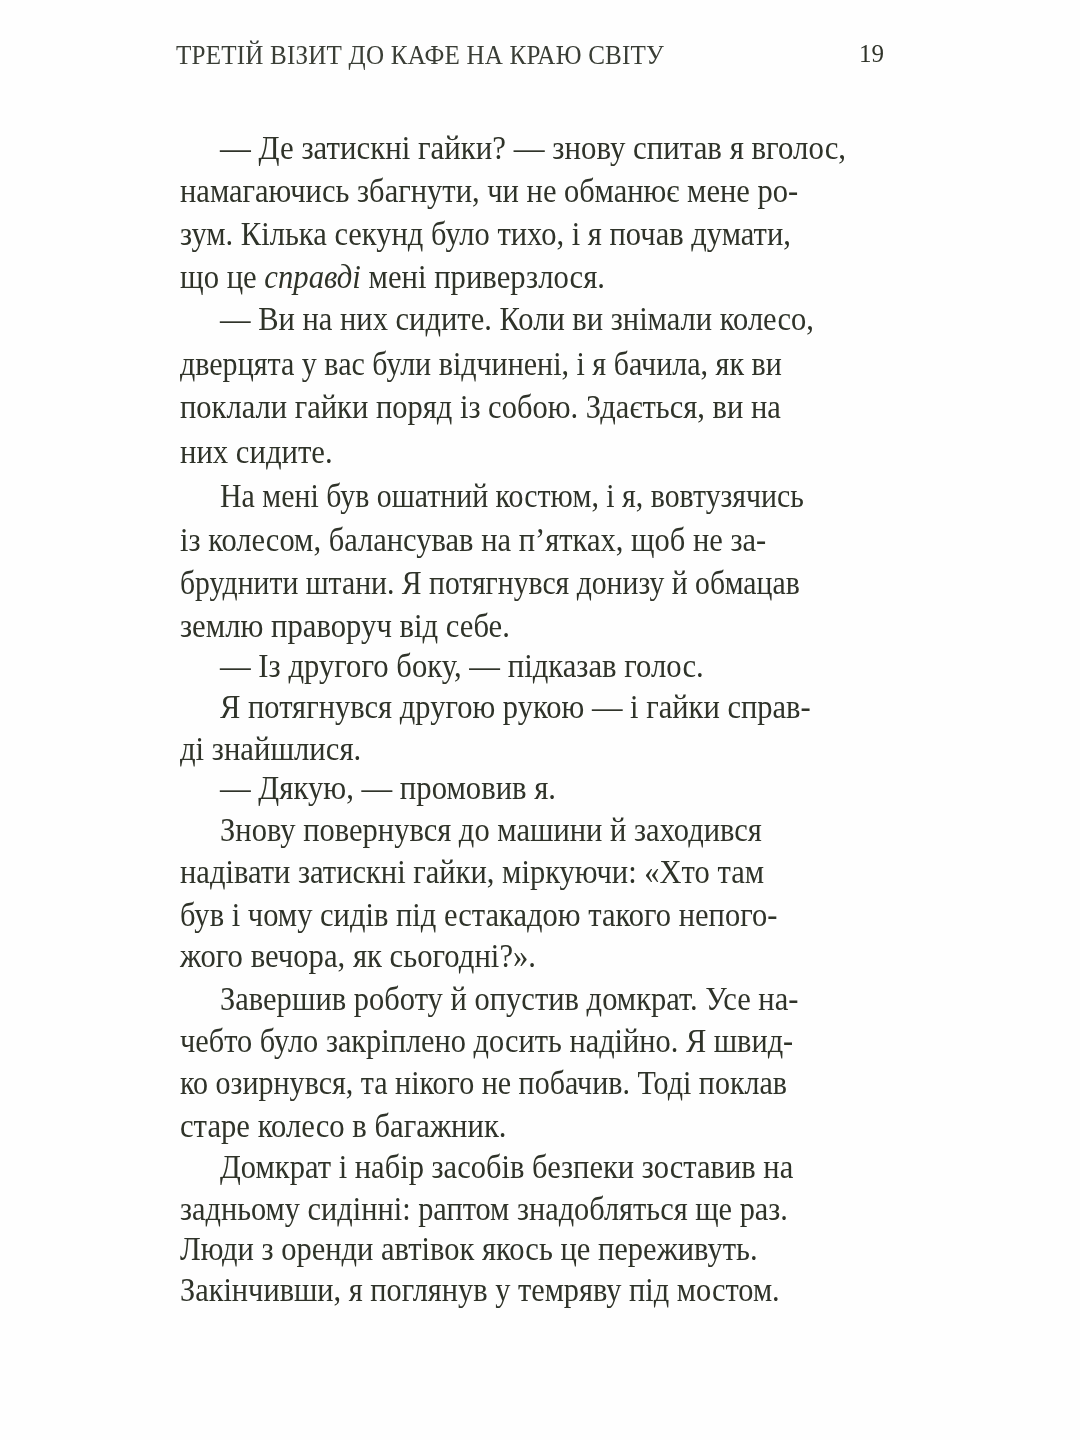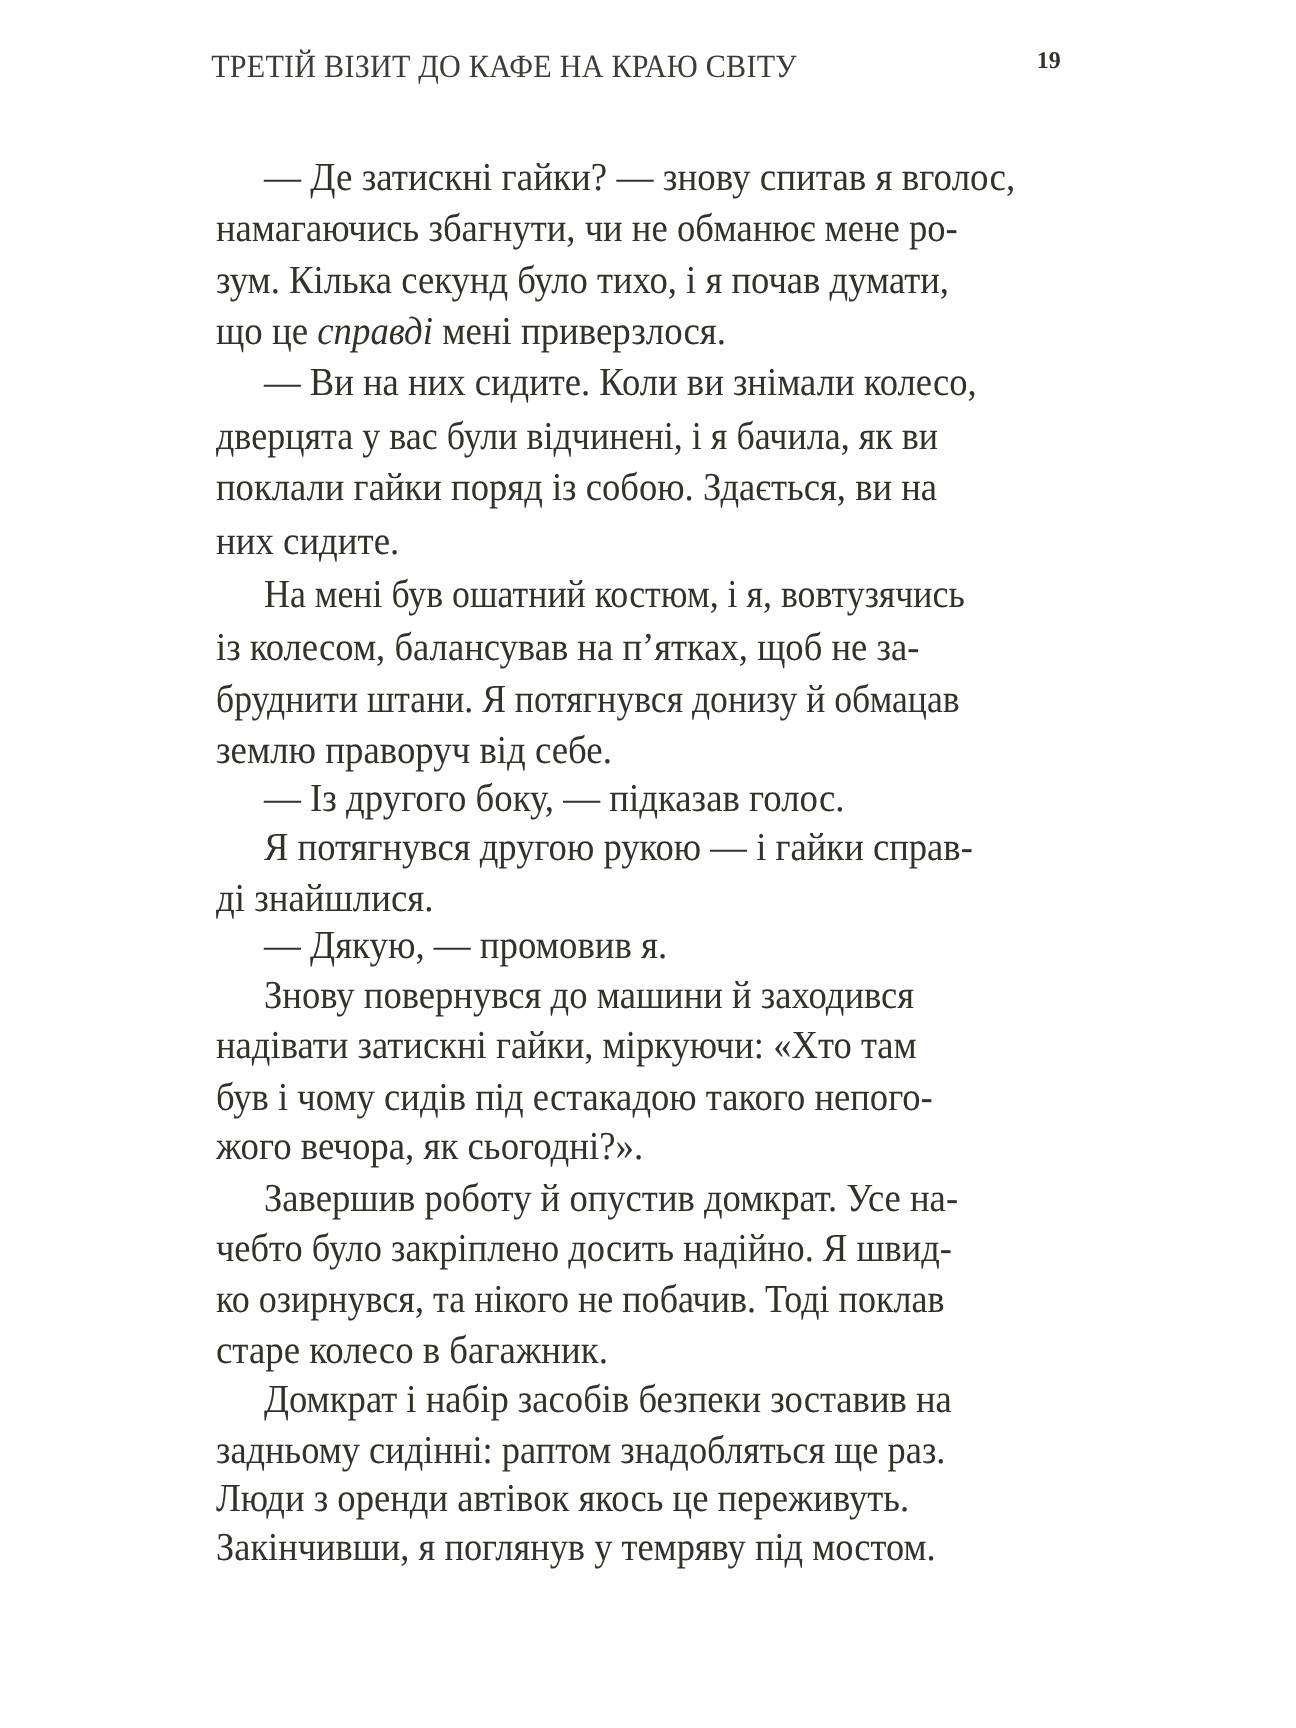--- a/index.html
+++ b/index.html
@@ -38,22 +38,22 @@
       color: #3a3e36;
       white-space: nowrap;
       transform: scaleX(0.93);
       transform-origin: left top;
     }
     .page-number {
       position: absolute;
       right: 28px;
       top: 0;
       font-family: "Liberation Serif", "DejaVu Serif", serif;
-      font-weight: bold;
-      font-size: 20px;
+      font-weight: normal;
+      font-size: 25px;
       color: #2f3329;
     }
     .text-block {
       position: absolute;
       left: 180px;
       top: 122px;
       width: 738px;
     }
     .line {
       position: absolute;

